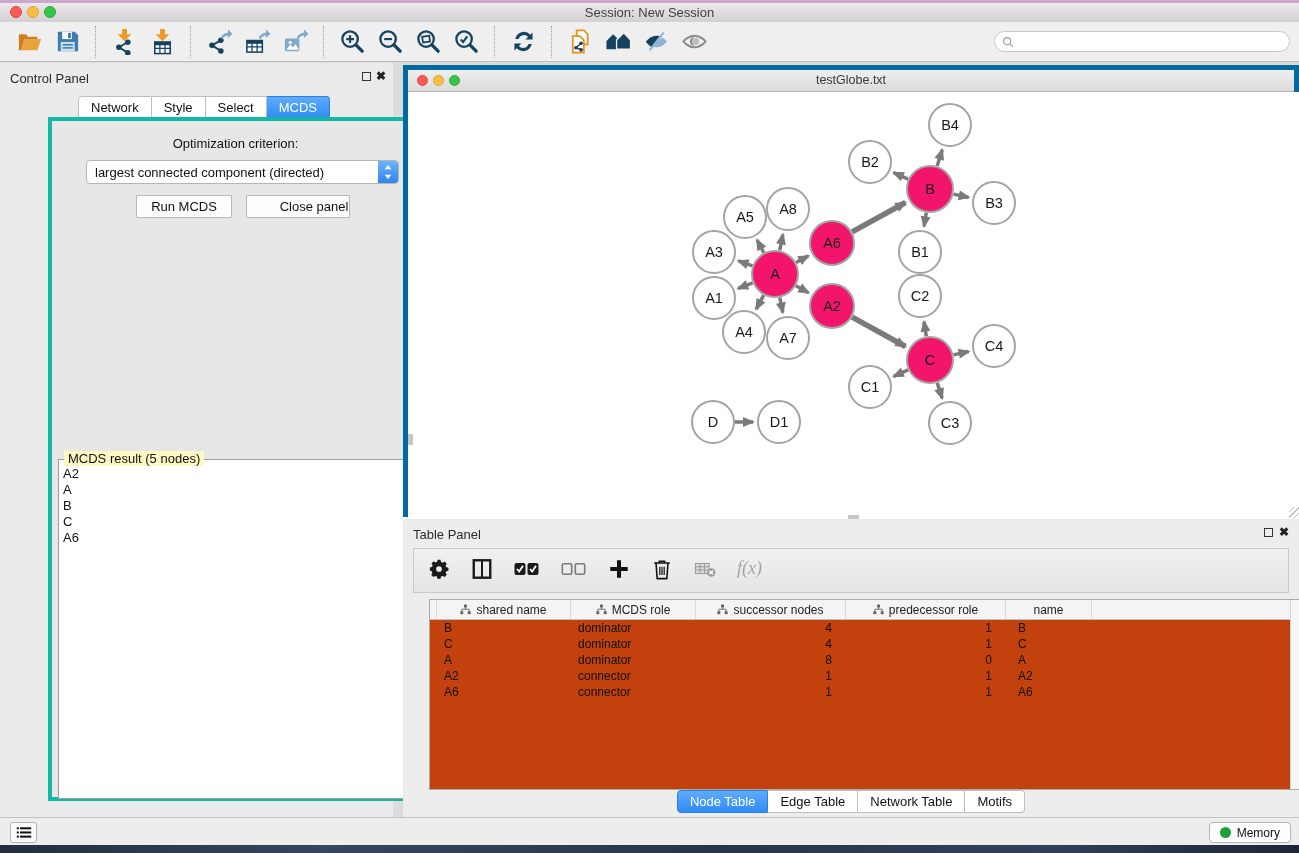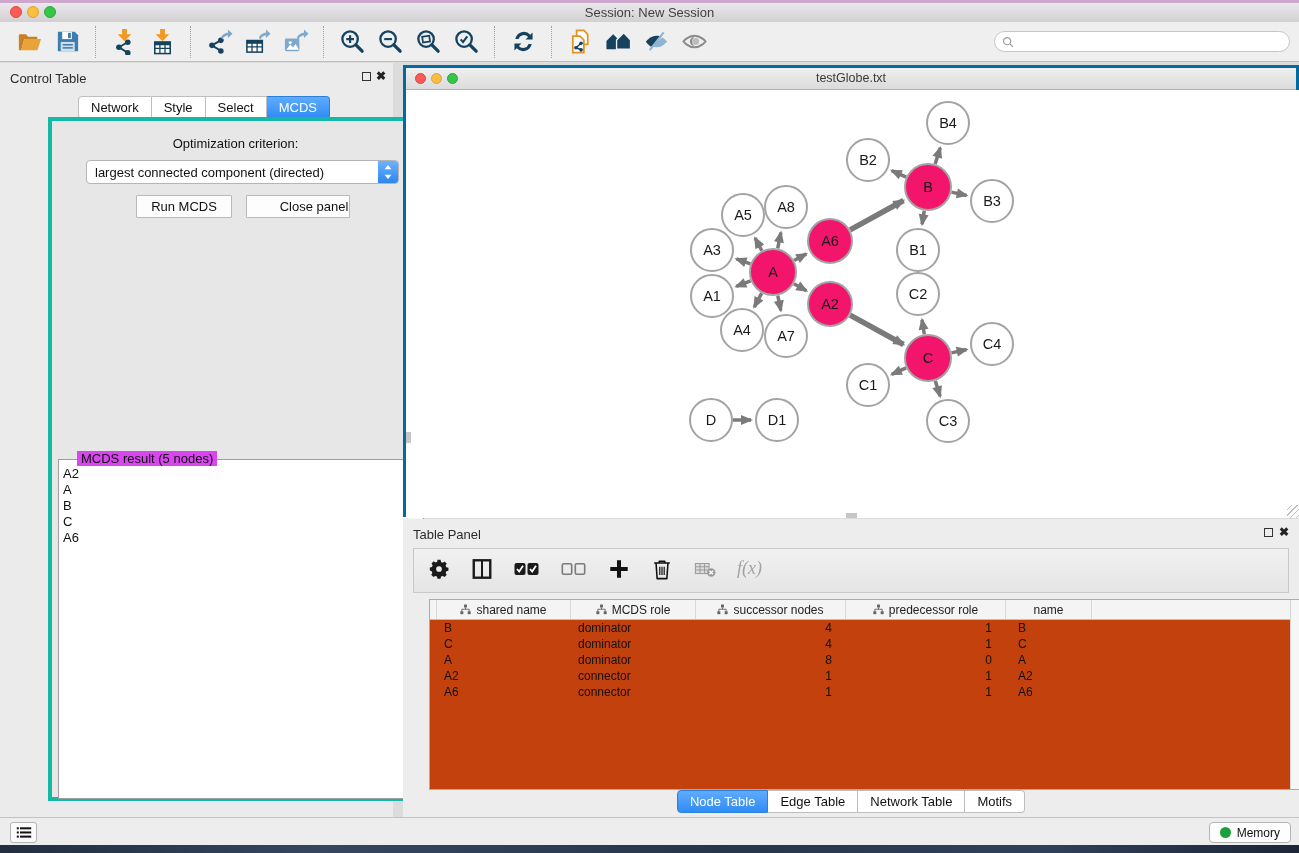--- a/index.html
+++ b/index.html
@@ -33,25 +33,25 @@
   #cp-content{position:absolute;left:8px;top:54px;width:375px;height:684px;background:#E7E7E7;border:4px solid #14b8a6;box-sizing:border-box;margin-left:40px;}
   #opt-label{position:absolute;left:0;right:0;top:15px;text-align:center;font-size:13px;color:#111;}
   #criterion-select{position:absolute;left:34px;top:39px;width:313px;height:24px;background:#fff;border:1px solid #B5B5B5;border-radius:4px;box-sizing:border-box;font-size:13px;color:#111;}
   #criterion-select .val{position:absolute;left:8px;top:4px;}
   #criterion-select .stepper{position:absolute;right:0;top:0;width:20px;height:22px;background:linear-gradient(#6CB3FE,#2E86EE);border-radius:0 3px 3px 0;}
   .stepper svg{width:20px;height:22px;}
   .push-btn{position:absolute;height:23px;background:#FDFDFD;border:1px solid #B9B9B9;border-radius:1px;font-size:13px;color:#111;text-align:center;line-height:21px;box-sizing:border-box;}
   #run-btn{left:84px;top:74px;width:96px;}
   #closepanel-btn{left:194px;top:74px;width:104px;padding-left:32px;}
   #result-box{position:absolute;left:6px;top:338px;width:366px;height:340px;background:#fff;border:1px solid #9E9E9E;box-sizing:border-box;}
-  #result-title{position:absolute;left:18px;top:-9px;background:#d946ef;padding:0 4px;font-size:13px;color:#111;text-align:center;}
+  #result-title{position:absolute;left:5px;top:-9px;background:#fef9c3;padding:0 4px;font-size:13px;color:#111;text-align:center;}
   #result-list{position:absolute;left:4px;top:6px;right:18px;bottom:4px;font-size:13px;line-height:16px;color:#111;overflow:hidden;}
   #result-scroll{position:absolute;right:0;top:0;bottom:0;width:15px;background:#F7F7F7;border-left:1px solid #DADADA;}
   
-  #network-window{left:403px;top:65px;width:896px;height:452px;border:3px solid #0369a1;background:#b91c1c;box-sizing:border-box;}
+  #network-window{left:403px;top:65px;width:896px;height:452px;border:5px solid #0369a1;background:#b91c1c;box-sizing:border-box;}
   #nw-titlebar{position:relative;height:21px;background:linear-gradient(#EFEFEF,#DBDBDB);border-bottom:1px solid #B3B3B3;}
   #nw-titlebar .light{top:5px;width:11px;height:11px;}
   #nw-titlebar .light.red{left:9px;}  #nw-titlebar .light.yellow{left:25px;} #nw-titlebar .light.green{left:41px;}
   #nw-titlebar .title{position:absolute;left:0;right:0;top:3px;text-align:center;font-size:12.5px;color:#3A3A3A;}
   #nw-client{position:relative;width:894px;height:428px;background:#fff;overflow:hidden;}
   #graph-svg{position:absolute;left:0;top:0;}
   .scrollnub-left{position:absolute;left:0;top:342px;width:5px;height:11px;background:#C6C6C6;}
   .scrollnub-bottom{position:absolute;left:440px;bottom:0;width:11px;height:5px;background:#C6C6C6;}
   .resize-grip{position:absolute;right:0;bottom:0;width:13px;height:13px;background:repeating-linear-gradient(135deg,transparent 0 3px,#BFBFBF 3px 4px);}
   
@@ -239,21 +239,21 @@
 
   <div class="abs" id="search-box">
     <svg viewBox="0 0 14 14">
         <circle cx="6" cy="6" r="4.2" fill="none" stroke="#9A9A9A" stroke-width="1.4"></circle>
         <line x1="9.2" y1="9.2" x2="12.5" y2="12.5" stroke="#9A9A9A" stroke-width="1.4"></line>
       </svg>
     <input type="text" placeholder="" style="">
   </div>
 
   <div class="abs" id="control-panel">
-    <div class="panel-title">Control Table</div>
+    <div class="panel-title">Control Panel</div>
     <span class="win-float" style="left:362px;top:9px;"></span>
     <span class="win-close" style="left:376px;top:8px;">✖</span>
     <div id="cp-tabs">
         <div class="seg-tab first">Network</div>
         <div class="seg-tab">Style</div>
         <div class="seg-tab">Select</div>
         <div class="seg-tab last selected">MCDS</div>
       </div>
     <div id="cp-content">
       <div id="opt-label">Optimization criterion:</div>

